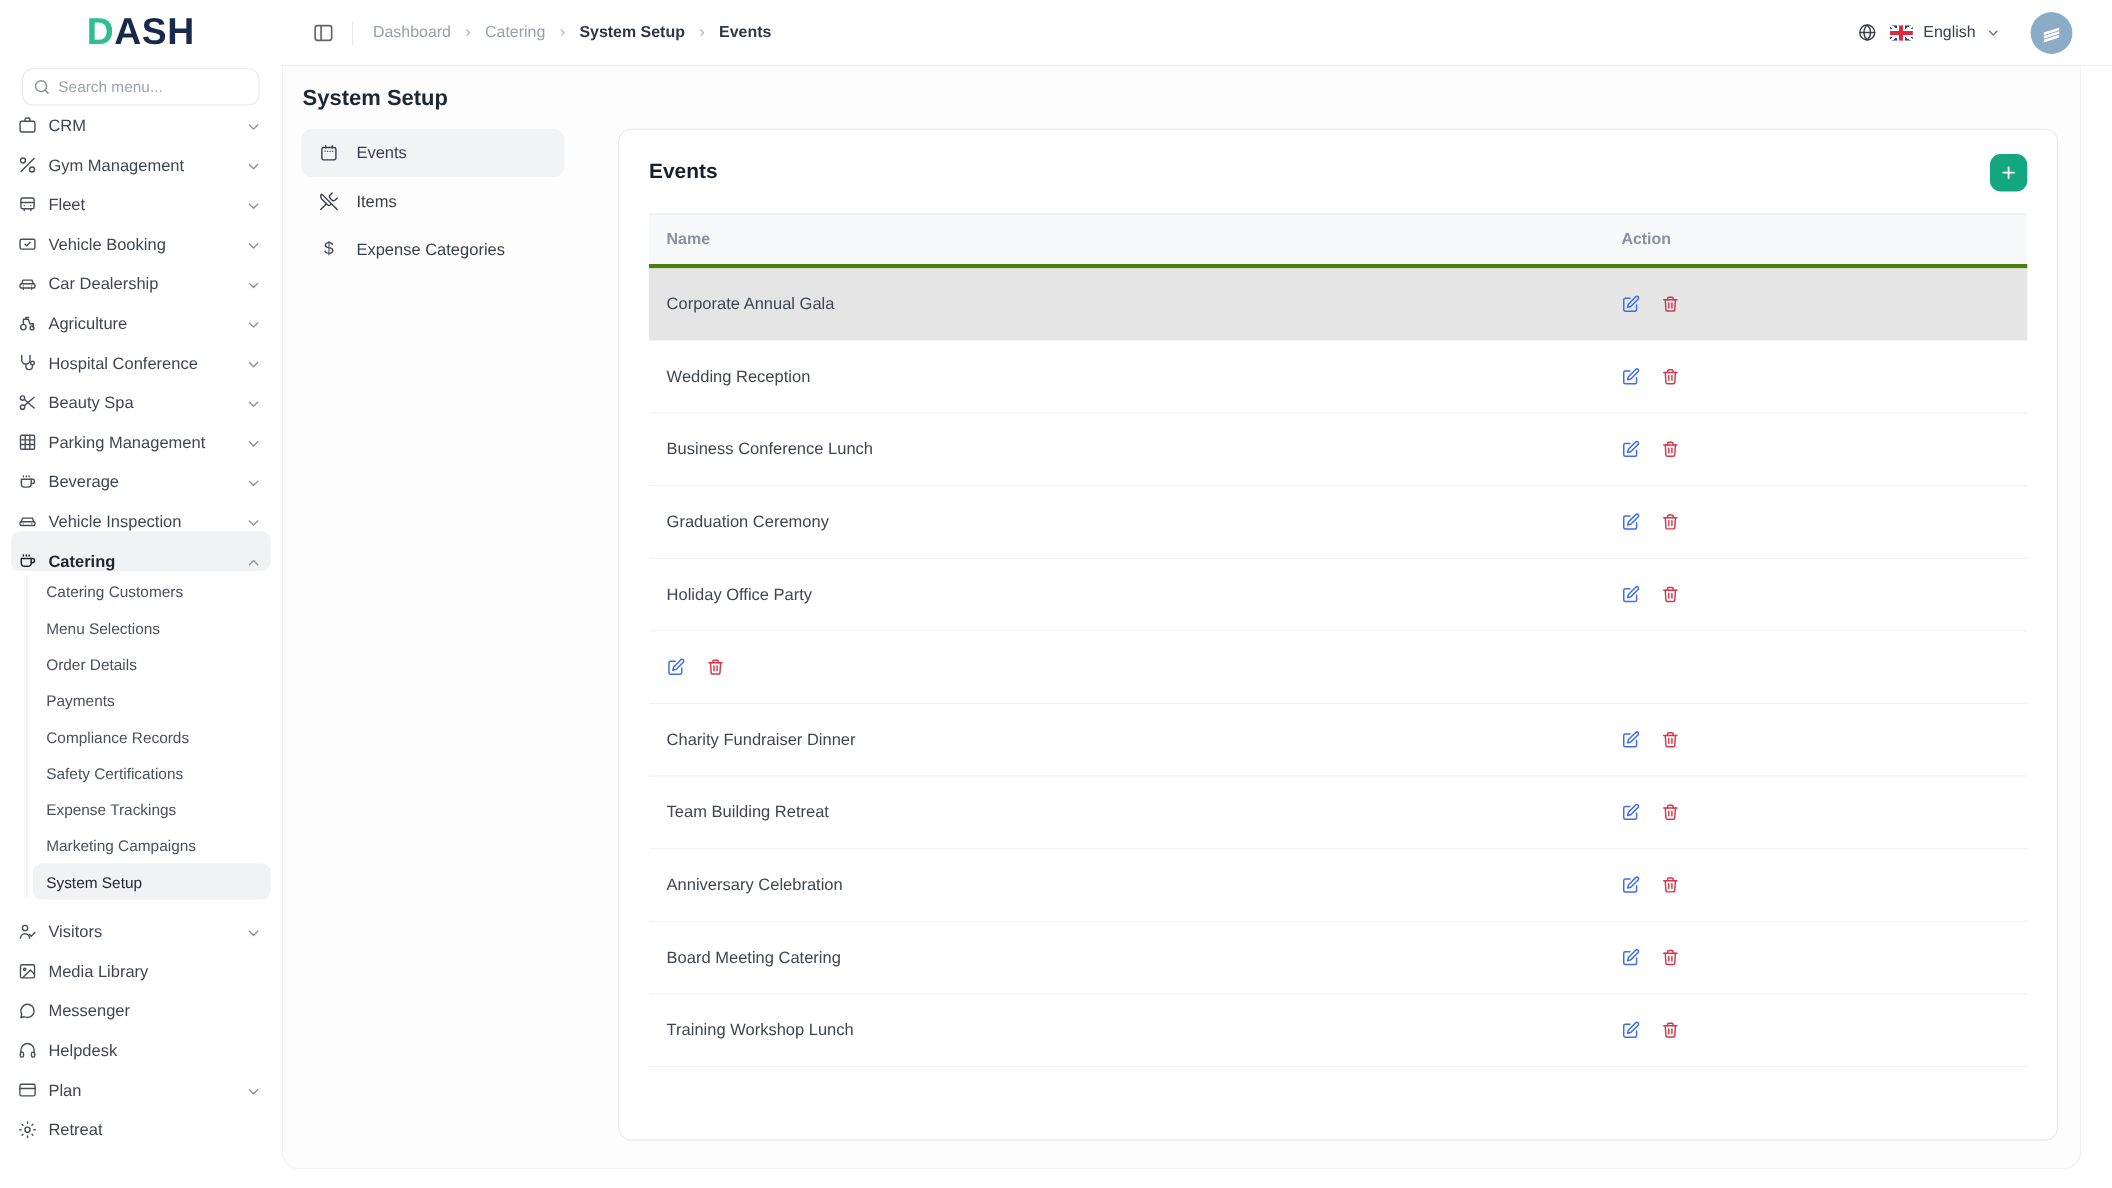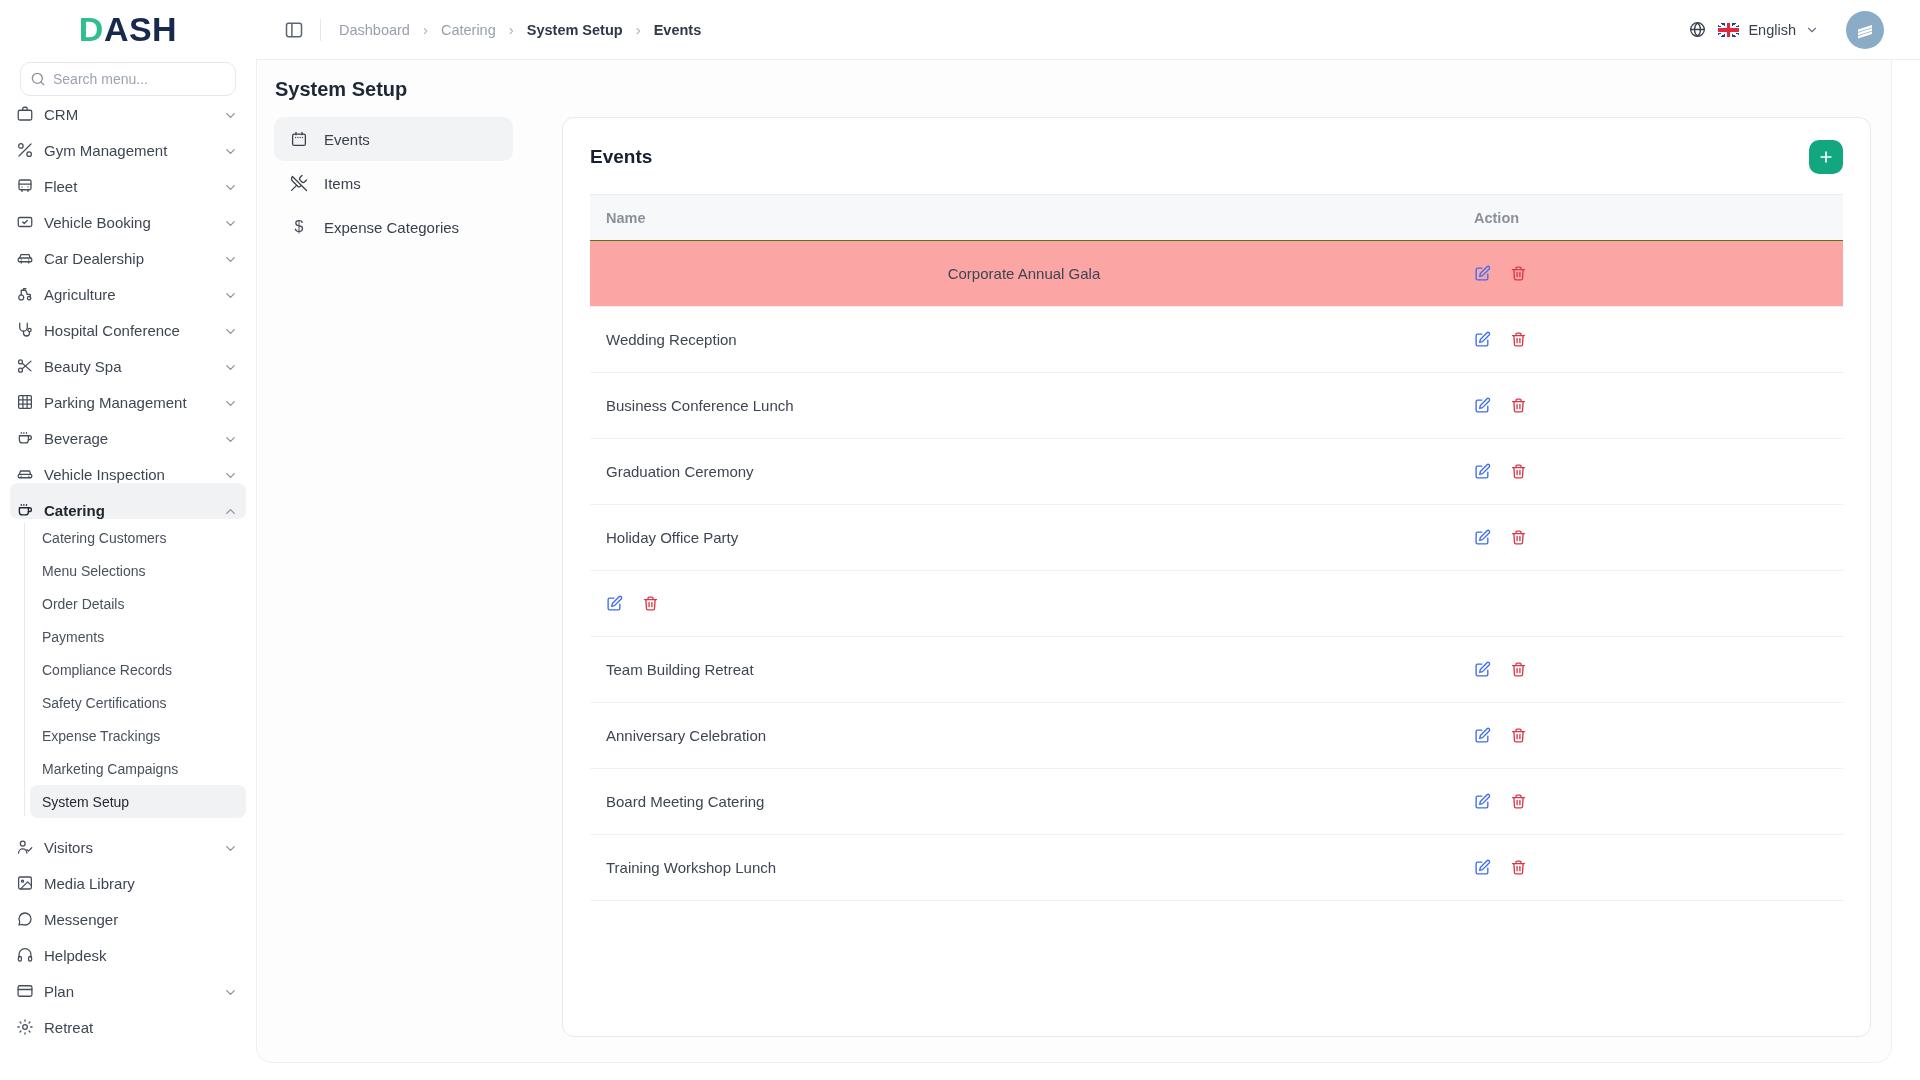--- a/index.html
+++ b/index.html
@@ -74,27 +74,27 @@
   .setup-item.active { background:#f2f3f5; }
   .setup-item .dollar { width:18px; text-align:center; font-size:16px; color:#474e5a; }
 
   .card { flex:1; background:#fff; border:1px solid #e7e9ec; border-radius:12px;
           height:920px; overflow:hidden; }
   .card-head { display:flex; align-items:center; justify-content:space-between; padding:22px 27px 20px; }
   .card-title { font-size:19px; font-weight:700; color:#17202e; }
   .add-btn { width:34px; height:34px; border-radius:10px; background:#13a77f; border:none;
              display:flex; align-items:center; justify-content:center; cursor:pointer; }
   .table { margin:0 27px; }
-  .thead { display:flex; background:#f7f8f9; border-top:1px solid #eaecee; border-bottom:1px solid #4d7c0f; }
+  .thead { display:flex; background:#f7f8f9; border-top:1px solid #eaecee; border-bottom:4px solid #4d7c0f; }
   .th { height:45px; display:flex; align-items:center; padding:0 16px;
         font-size:14.5px; font-weight:700; color:#8b919c; }
   .th.c-name { flex:1; }
   .th.c-action { width:385px; flex:none; }
   .trow { display:flex; align-items:center; height:66px; border-bottom:1px solid #f0f1f3; }
-  .trow.shaded { background:#fca5a5;text-align:center; }
+  .trow.shaded { background:#e5e5e5; }
   .td.c-name { flex:1; padding:0 16px; font-size:15px; color:#3e4553; }
   .td.c-action { width:385px; flex:none; display:flex; align-items:center; gap:19px; padding:0 16px; }
   .icon-btn { background:none; border:none; padding:0; cursor:pointer; display:flex; }
 </style>
 </head>
 <body>
 
 <div class="app">
 
   <aside class="sidebar">
@@ -558,20 +558,39 @@
                     <svg width="17" height="17" viewBox="0 0 24 24" fill="none" stroke="#d8374a" stroke-width="1.9" stroke-linecap="round" stroke-linejoin="round">
                       <path d="M3.5 6.5h17"></path>
                       <path d="M8.5 6.5v-2A1.5 1.5 0 0 1 10 3h4a1.5 1.5 0 0 1 1.5 1.5v2"></path>
                       <path d="M18.5 6.5 17.7 19a2 2 0 0 1-2 1.9H8.3a2 2 0 0 1-2-1.9L5.5 6.5"></path>
                       <path d="M10 10.5v6M14 10.5v6"></path>
                     </svg>
                   </button>
               </span>
             </div>
 
+            <div class="trow">
+              <span class="td c-name">Charity Fundraiser Dinner</span>
+              <span class="td c-action">
+                <button class="icon-btn">
+                    <svg width="17" height="17" viewBox="0 0 24 24" fill="none" stroke="#3b6cf2" stroke-width="1.9" stroke-linecap="round" stroke-linejoin="round">
+                      <path d="M11 4.5H5a2 2 0 0 0-2 2V19a2 2 0 0 0 2 2h12.5a2 2 0 0 0 2-2v-6"></path>
+                      <path d="M18.4 2.6a2.1 2.1 0 0 1 3 3L12 15l-4 1 1-4 9.4-9.4z"></path>
+                    </svg>
+                  </button>
+                <button class="icon-btn">
+                    <svg width="17" height="17" viewBox="0 0 24 24" fill="none" stroke="#d8374a" stroke-width="1.9" stroke-linecap="round" stroke-linejoin="round">
+                      <path d="M3.5 6.5h17"></path>
+                      <path d="M8.5 6.5v-2A1.5 1.5 0 0 1 10 3h4a1.5 1.5 0 0 1 1.5 1.5v2"></path>
+                      <path d="M18.5 6.5 17.7 19a2 2 0 0 1-2 1.9H8.3a2 2 0 0 1-2-1.9L5.5 6.5"></path>
+                      <path d="M10 10.5v6M14 10.5v6"></path>
+                    </svg>
+                  </button>
+              </span>
+            </div>
 
             <div class="trow">
               <span class="td c-name">Team Building Retreat</span>
               <span class="td c-action">
                 <button class="icon-btn">
                     <svg width="17" height="17" viewBox="0 0 24 24" fill="none" stroke="#3b6cf2" stroke-width="1.9" stroke-linecap="round" stroke-linejoin="round">
                       <path d="M11 4.5H5a2 2 0 0 0-2 2V19a2 2 0 0 0 2 2h12.5a2 2 0 0 0 2-2v-6"></path>
                       <path d="M18.4 2.6a2.1 2.1 0 0 1 3 3L12 15l-4 1 1-4 9.4-9.4z"></path>
                     </svg>
                   </button>

